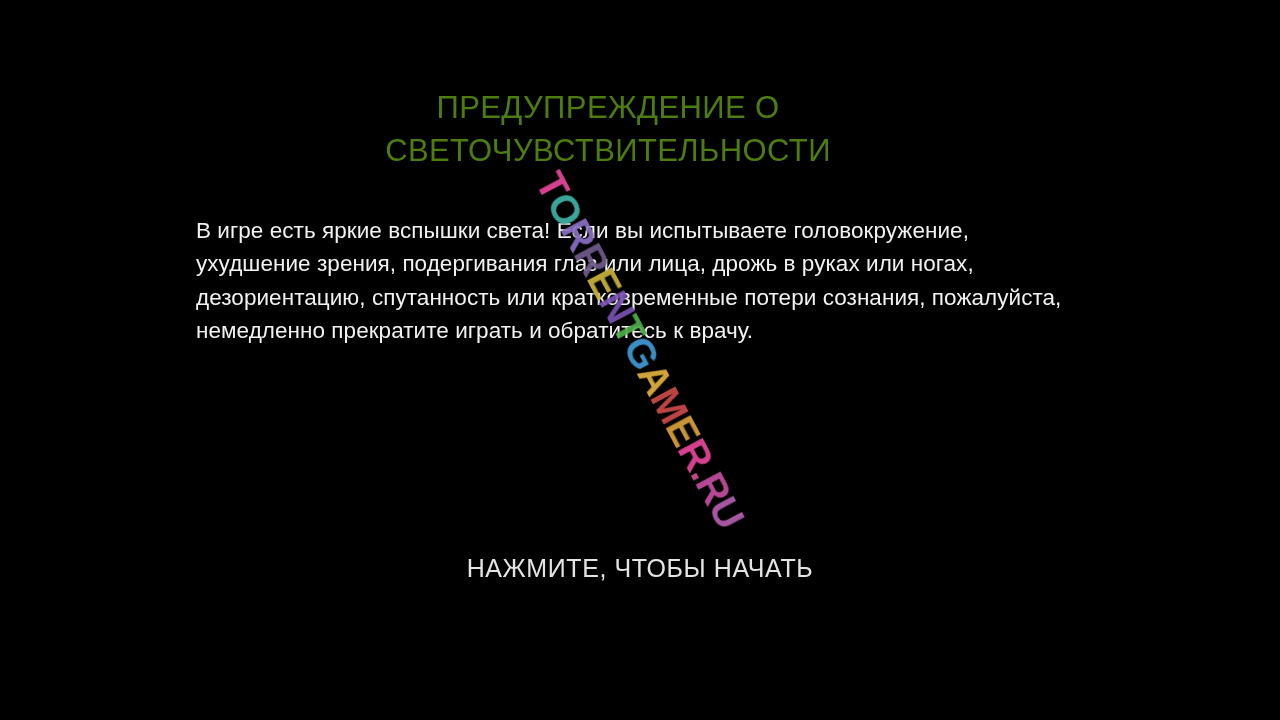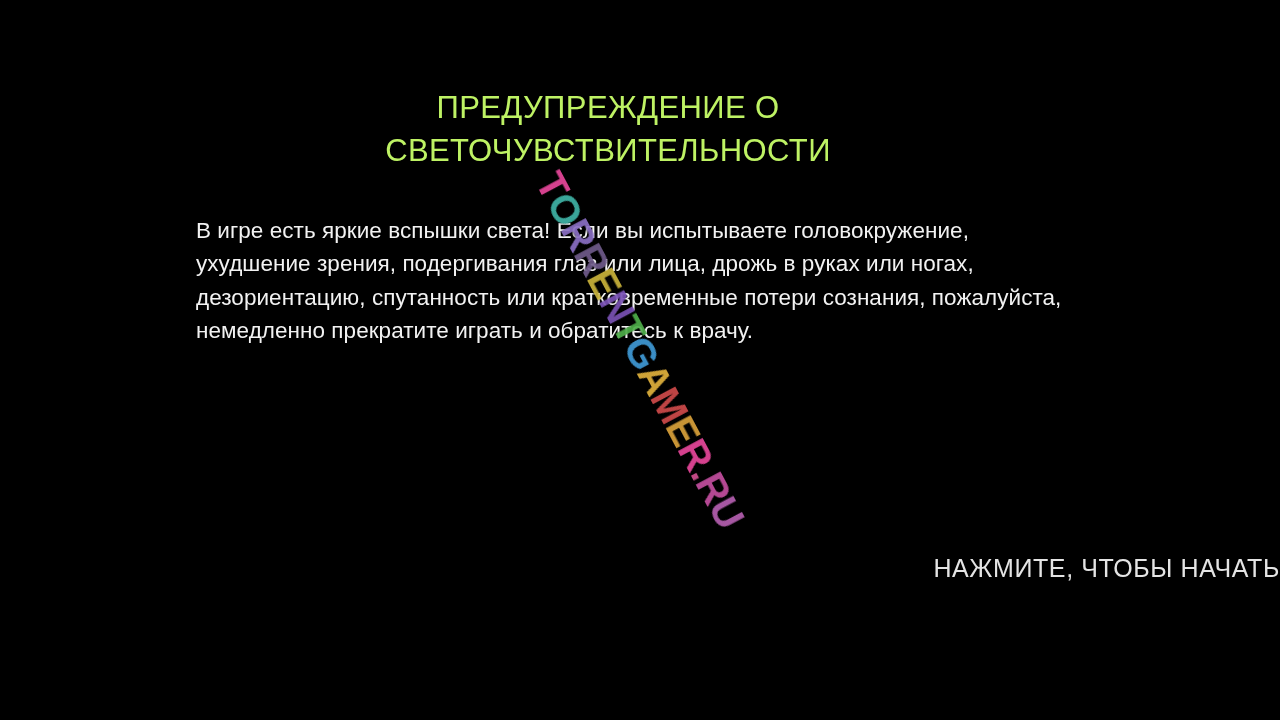--- a/index.html
+++ b/index.html
@@ -24,21 +24,21 @@
     overflow: hidden;
   }
 
   
   #warning-title {
     position: absolute;
     left: 0;
     top: 86px;
     width: 1216px;
     text-align: center;
-    color: #bef264;
+    color: #4d7c0f;
     font-size: 31px;
     line-height: 43px;
     letter-spacing: 0.4px;
     font-weight: 400;
     white-space: pre-line;
   }
 
   
   #warning-body {
     position: absolute;
@@ -57,21 +57,21 @@
   #warning-body p.gap {
     margin-top: 33.4px;
   }
 
   
   #press-start {
     position: absolute;
     left: 0;
     top: 553px;
     width: 1280px;
-    text-align: right;
+    text-align: center;
     color: #e4e4e4;
     font-size: 25px;
     line-height: 30px;
     letter-spacing: 0.6px;
     font-weight: 400;
   }
 
   
   #watermark {
     position: absolute;

